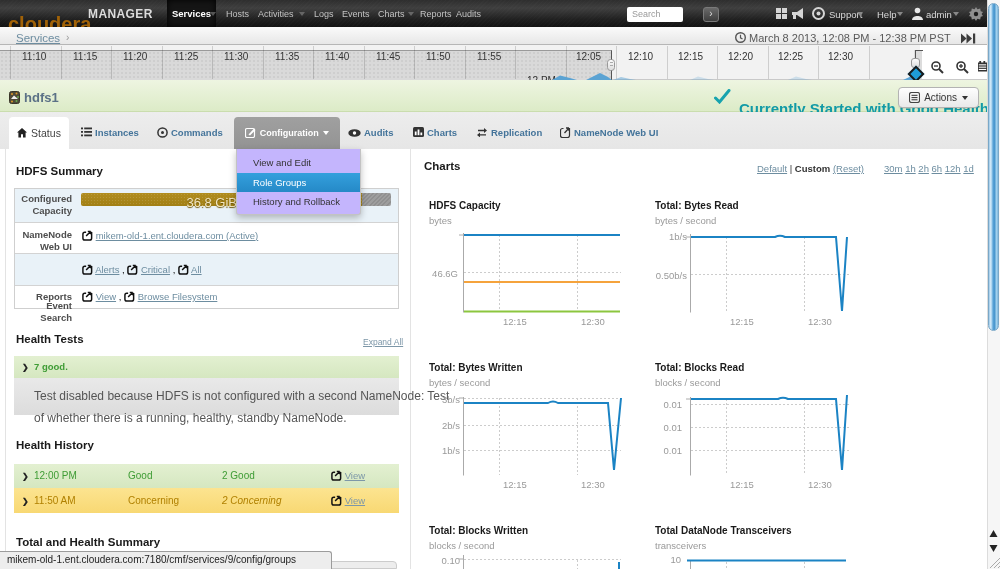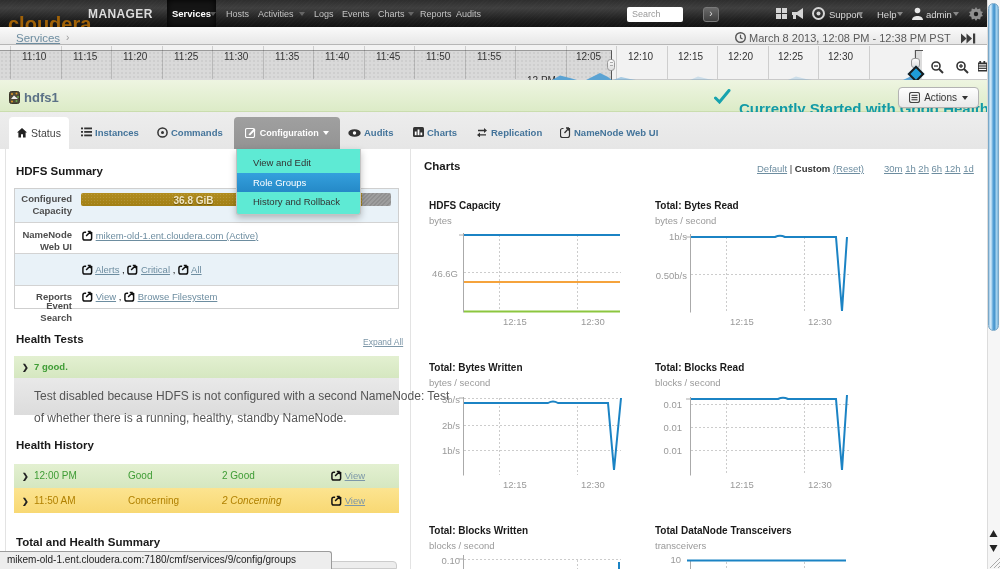--- a/index.html
+++ b/index.html
@@ -29,21 +29,21 @@
 .bump { fill:#5ba3d3; }
 
 #greenbar { left:0; top:80px; width:1000px; height:32px; background:linear-gradient(#eef5e1,#dcebc7); border-bottom:1px solid #caddae; }
 #actionsbtn { left:898px; top:87px; width:81px; height:21px; background:linear-gradient(#fefefe,#e9e9e9); border:1px solid #b3b3b3; border-radius:4px; box-shadow:0 1px 1px rgba(0,0,0,0.08); color:#333; font-size:10px; line-height:19px; text-align:center; }
 
 #tabbar { left:0; top:112px; width:1000px; height:37px; background:linear-gradient(#ededed,#e6e6e6); }
 .tab { top:117px; height:32px; font-size:9.5px; font-weight:bold; color:#44749a; line-height:32px; white-space:nowrap; }
 #tabstatus { left:9px; top:117px; width:60px; height:32px; background:#fff; border-radius:4px 4px 0 0; color:#444; font-size:10.5px; line-height:32px; text-align:center; white-space:nowrap; }
 #tabconfig { left:234px; top:117px; width:106px; height:32px; background:linear-gradient(#a0a0a0,#939393); border-radius:4px 4px 0 0; color:#fff; font-size:9px; font-weight:bold; line-height:32px; text-align:center; white-space:nowrap; }
 
-#menu { left:236px; top:149px; width:125px; height:66px; background:#5eead4; border:1px solid #c3c3c3; border-top:none; border-radius:0 0 3px 3px; box-shadow:0 3px 7px rgba(0,0,0,0.25); z-index:50; padding-top:4px; }
+#menu { left:236px; top:149px; width:125px; height:66px; background:#c4b5fd; border:1px solid #c3c3c3; border-top:none; border-radius:0 0 3px 3px; box-shadow:0 3px 7px rgba(0,0,0,0.25); z-index:50; padding-top:4px; }
 #menu .mi { font-size:9.5px; color:#333; height:19.5px; line-height:19.5px; padding-left:16px; white-space:nowrap; }
 #menu .hi { background:linear-gradient(#34a0dd,#2589c7); color:#fff; }
 
 #vline1 { left:5px; top:149px; width:1px; height:420px; background:#e3e3e3; }
 #vline2 { left:410px; top:149px; width:1px; height:420px; background:#e3e3e3; }
 h2.sec { font-size:11.5px; color:#1a1a1a; font-weight:bold; white-space:nowrap; }
 
 #sumtable { left:14px; top:188px; width:385px; height:121px; border:1px solid #cfcfcf; }
 .srow { left:0; width:383px; }
 .srow.blue { background:#e9f2f8; }
@@ -297,21 +297,21 @@
 </div>
 <div class="abs slabel" style="top:193px;">Configured Capacity</div>
 <div class="abs slabel" style="top:229px;">NameNode Web UI</div>
 <div class="abs slabel" style="top:260px;margin-top:40px;">Event<br>Search</div>
 <div class="abs slabel" style="top:291px;">Reports</div>
 
 <div class="abs" style="left:81px;top:193px;width:281px;height:13px;border-radius:2px 0 0 2px;
   background:radial-gradient(rgba(255,255,255,0.13) 0.8px, transparent 0.8px) 0 0/3px 3px, linear-gradient(#b18d20,#a17f15);"></div>
 <div class="abs" style="left:362px;top:193px;width:29px;height:13px;border-radius:0 2px 2px 0;
   background:repeating-linear-gradient(135deg, rgba(255,255,255,0.13) 0 1.5px, transparent 1.5px 3px), #909090;"></div>
-<div class="abs" style="left:150px;top:195px;width:87px;text-align:center;font-size:10px;font-weight:bold;color:#f3e7c3;text-shadow:0 1px 1px #6b5508;">36.8 GiB</div>
+<div class="abs" style="left:150px;top:195px;width:87px;text-align:right;font-size:13px;font-weight:normal;color:#f3e7c3;text-shadow:0 1px 1px #6b5508;">36.8 GiB</div>
 
 <div class="abs sval" style="left:82px;top:230px;" id="nnlink"><svg class="xicon" width="11" height="11" viewBox="0 0 12 12">
       <path d="M8.5,3 L10.5,3 L10.5,9 C10.5,10.1 9.6,11 8.5,11 L3,11 C1.9,11 1,10.1 1,9 L1,4.5 C1,3.4 1.9,2.5 3,2.5 L4.5,2.5" fill="none" stroke="#111" stroke-width="1.6"></path>
       <path d="M4.5,6.5 L9.5,1.5 M9.5,1.5 L6.3,1.5 M9.5,1.5 L9.5,4.7" stroke="#111" stroke-width="1.6" fill="none"></path>
     </svg> <span class="lnk">mikem-old-1.ent.cloudera.com (Active)</span></div>
 <div class="abs sval" style="left:82px;top:264px;" id="evlinks"><svg class="xicon" width="11" height="11" viewBox="0 0 12 12">
       <path d="M8.5,3 L10.5,3 L10.5,9 C10.5,10.1 9.6,11 8.5,11 L3,11 C1.9,11 1,10.1 1,9 L1,4.5 C1,3.4 1.9,2.5 3,2.5 L4.5,2.5" fill="none" stroke="#111" stroke-width="1.6"></path>
       <path d="M4.5,6.5 L9.5,1.5 M9.5,1.5 L6.3,1.5 M9.5,1.5 L9.5,4.7" stroke="#111" stroke-width="1.6" fill="none"></path>
     </svg> <span class="lnk">Alerts</span> , <svg class="xicon" width="11" height="11" viewBox="0 0 12 12">
       <path d="M8.5,3 L10.5,3 L10.5,9 C10.5,10.1 9.6,11 8.5,11 L3,11 C1.9,11 1,10.1 1,9 L1,4.5 C1,3.4 1.9,2.5 3,2.5 L4.5,2.5" fill="none" stroke="#111" stroke-width="1.6"></path>

